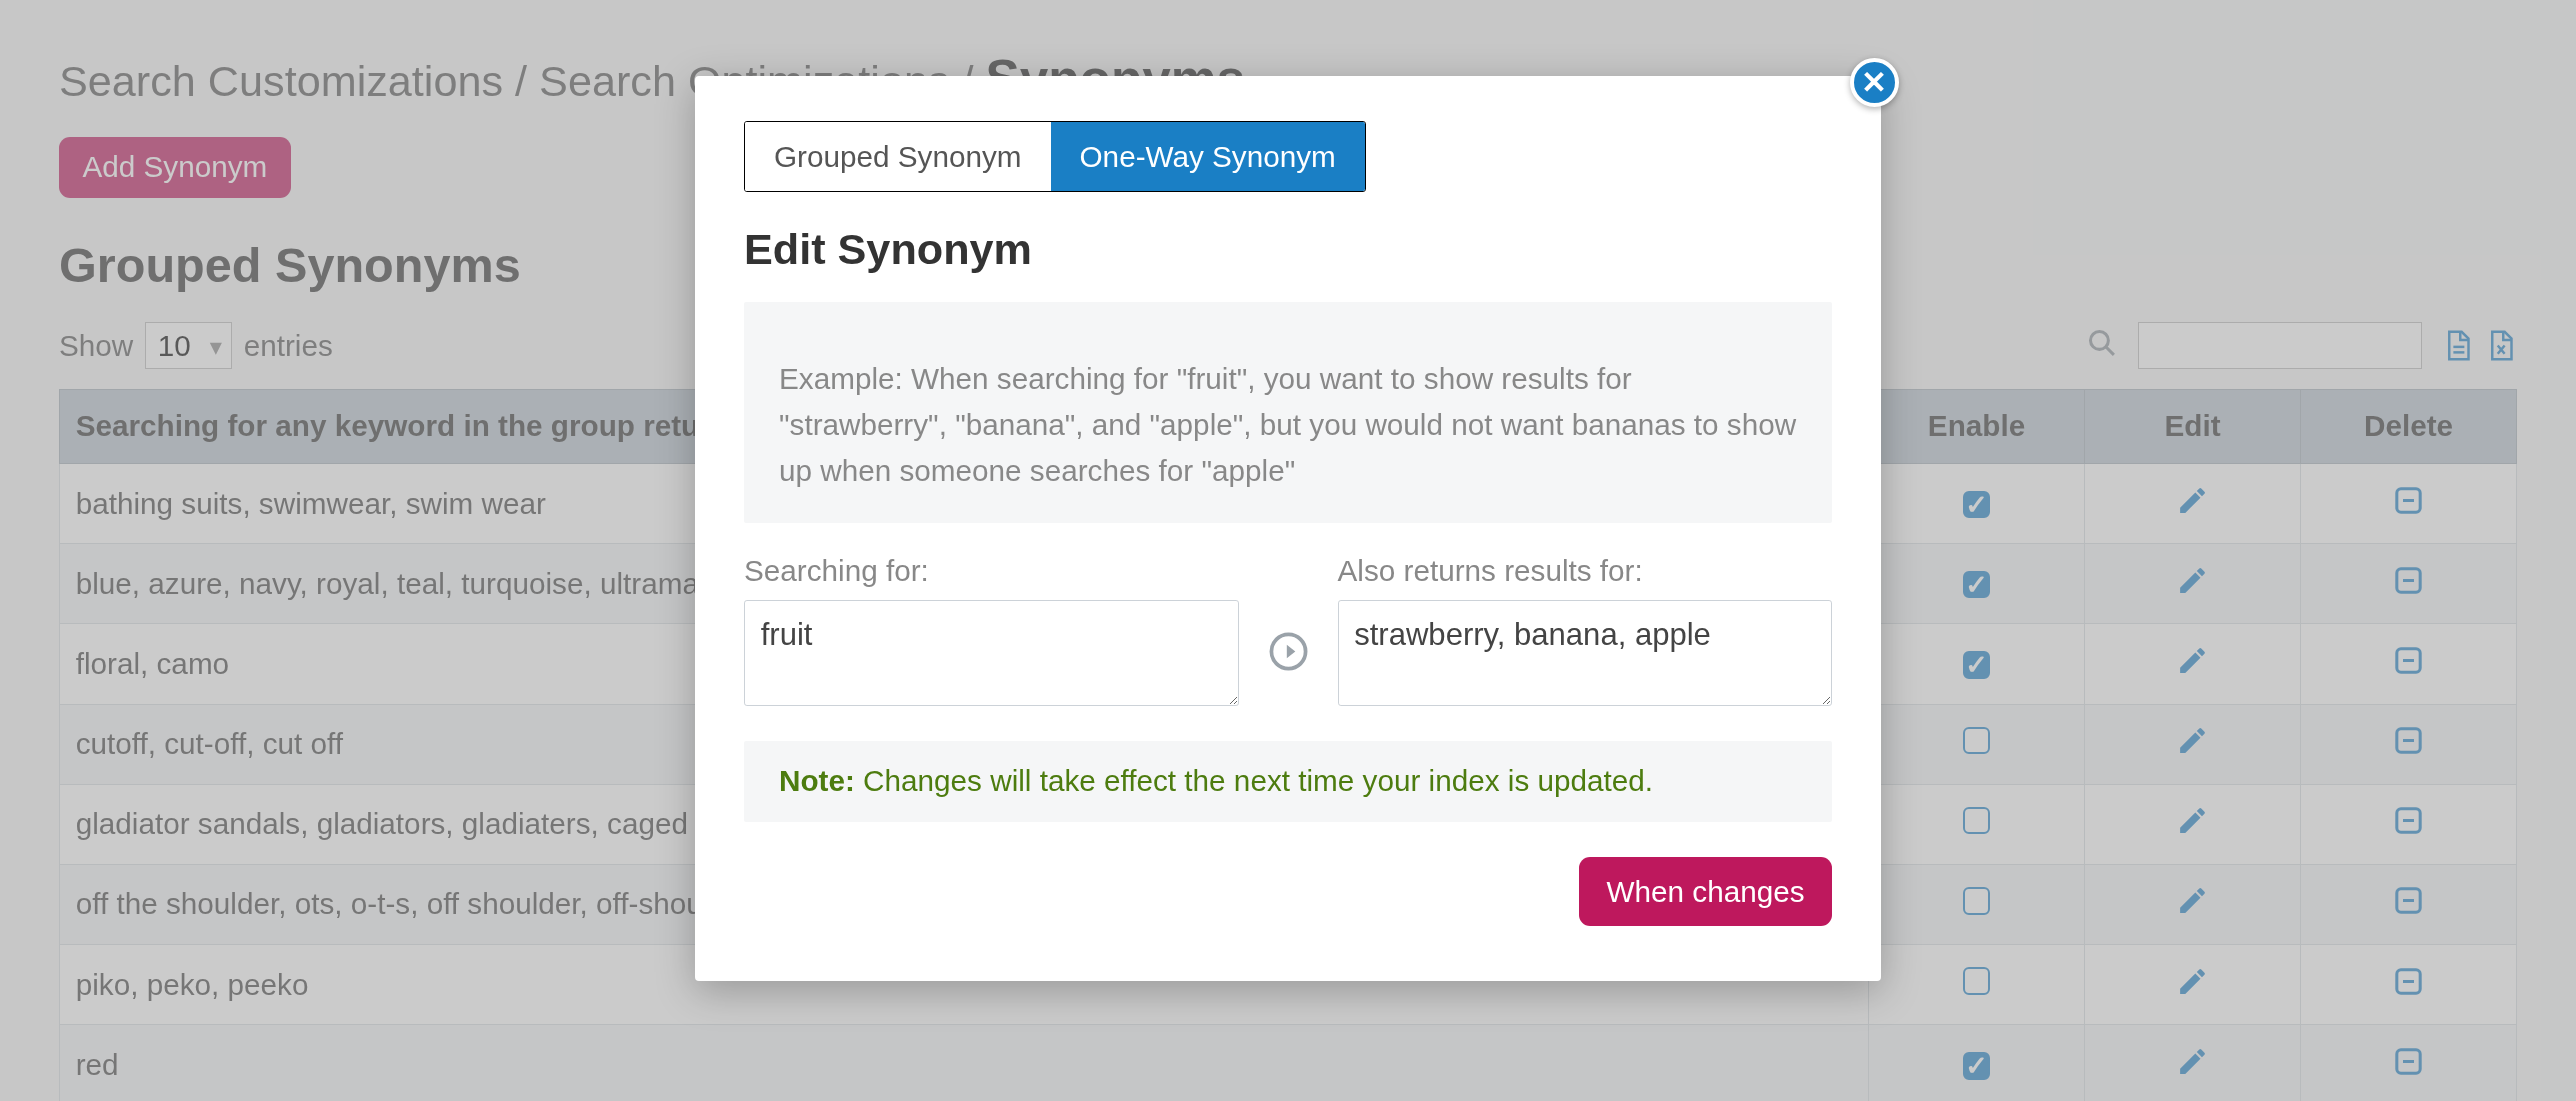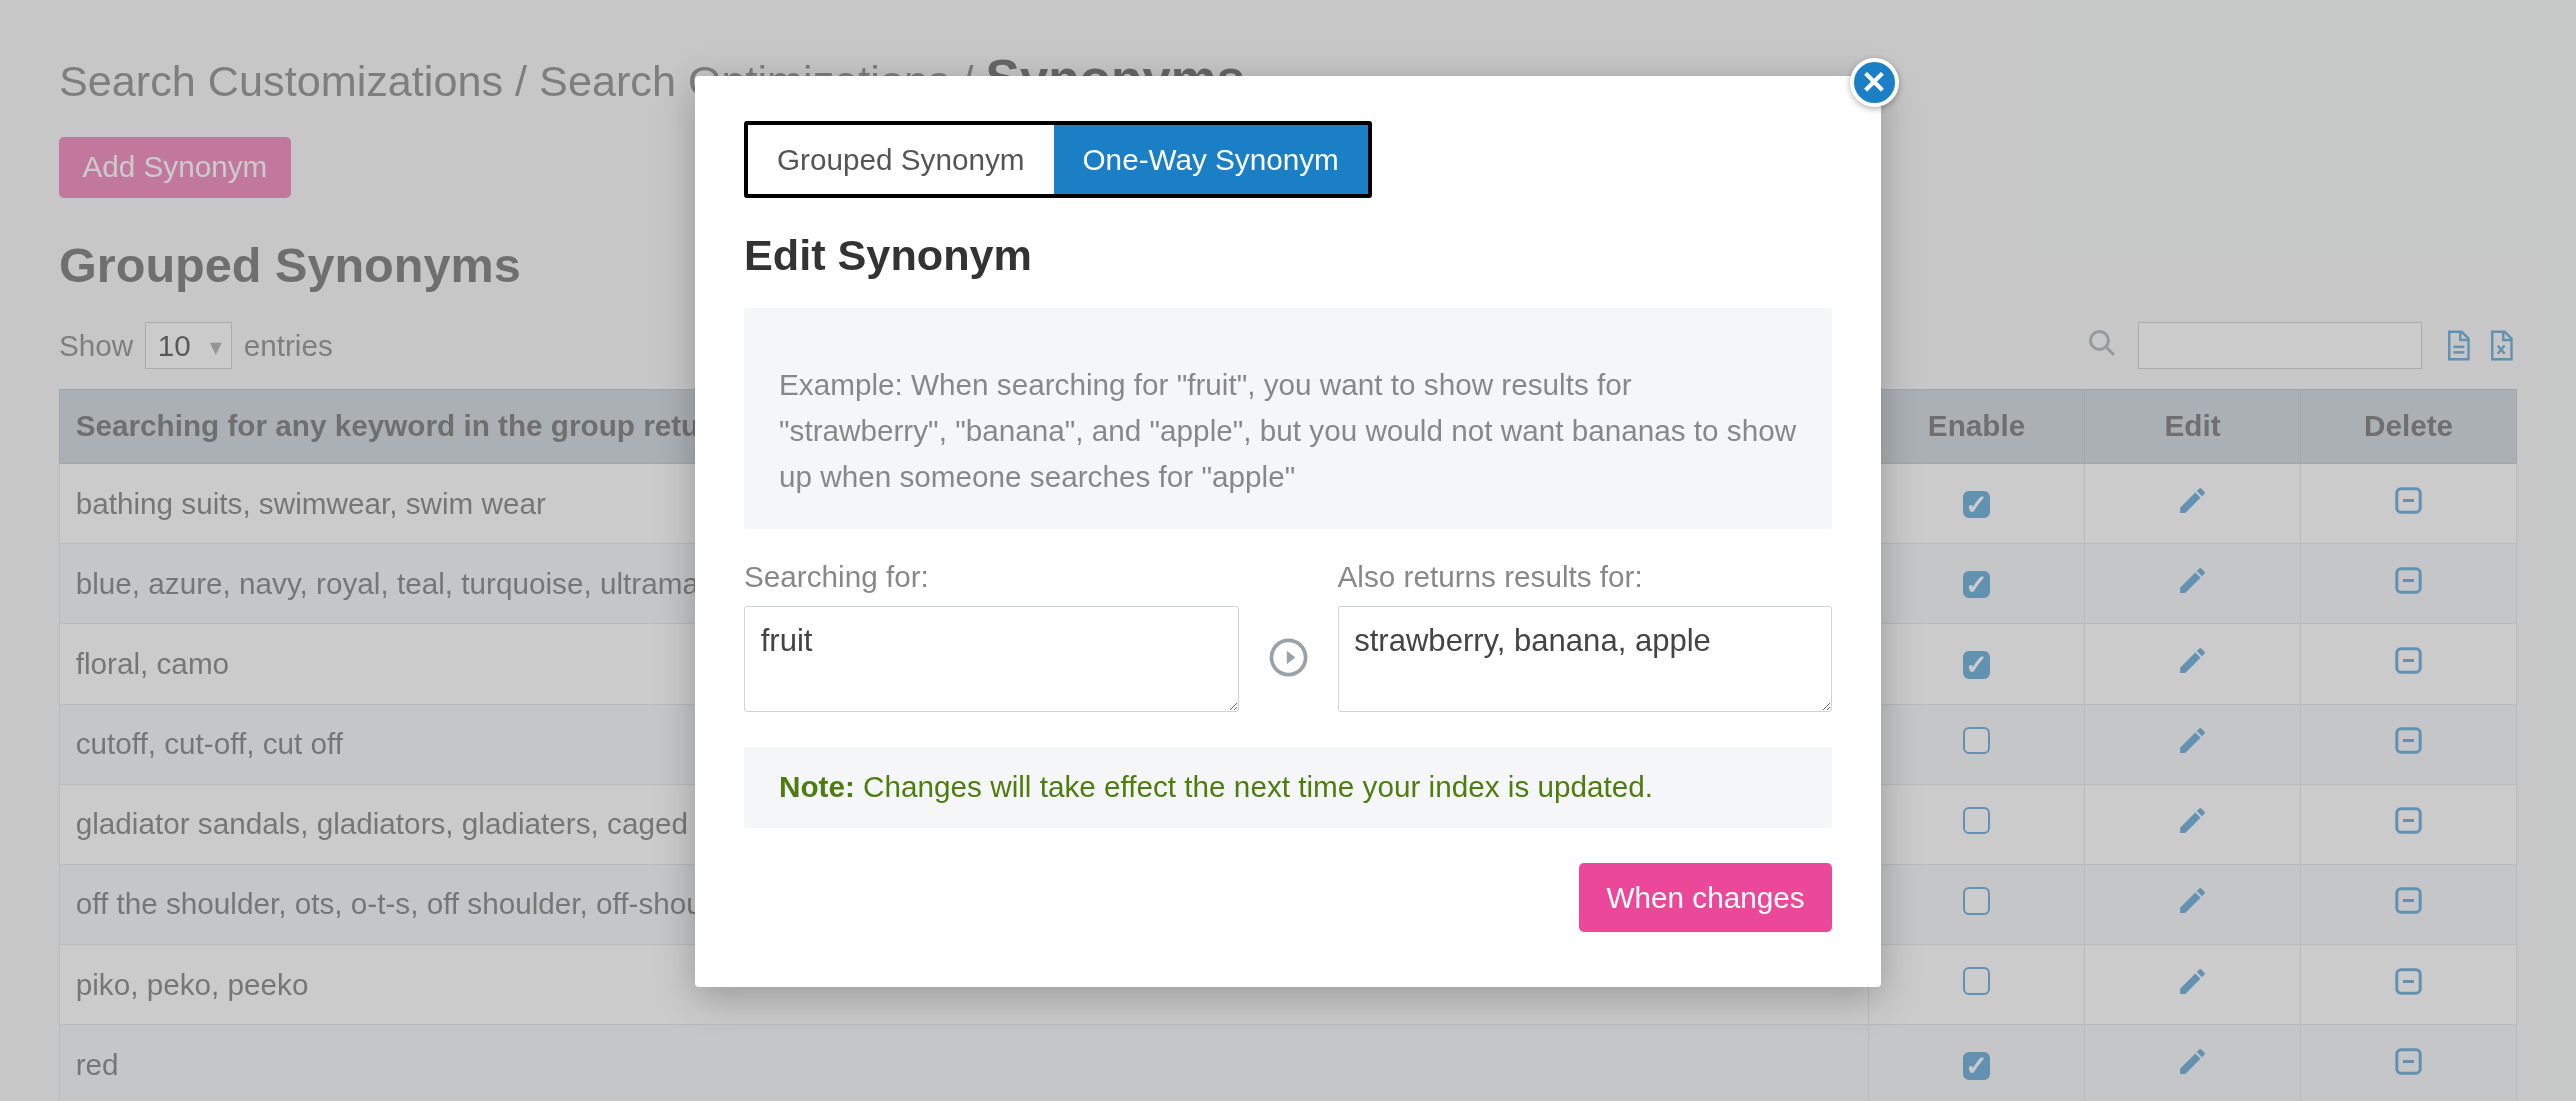--- a/index.html
+++ b/index.html
@@ -28,24 +28,24 @@
     margin: 9.8px 0 29px 0;
   }
   .breadcrumb .current { font-weight: 700; color: #222; font-size: 1.9rem; }
   .btn {
     display: inline-block;
     border: none;
     cursor: pointer;
     font-size: 1.1rem;
   }
   .btn-primary {
-    background: #ec4899;
+    background: #be185d;
     color: #fff;
     padding: 13.7px 23.5px;
-    border-radius: 5px;
+    border-radius: 11px;
   }
   .section-title {
     font-size: 1.8rem;
     font-weight: 700;
     margin: 39px 0 29px 0;
     color: #333;
   }
   .controls-row {
     display: flex;
     align-items: center;
@@ -124,21 +124,21 @@
     width: 49px; height: 49px;
     background: #1a7fc5;
     border: 4.9px solid #fff;
     border-radius: 50%;
     color: #fff;
     display:flex; align-items:center; justify-content:center;
     font-size: 1.15rem; font-weight: 700;
     cursor: pointer;
     box-shadow: 0 2px 5.9px rgba(0,0,0,0.3);
   }
-  .tabs { display:flex; border: 4px solid #000000; width: fit-content; border-radius: 2.9px; overflow:hidden;}
+  .tabs { display:flex; border: 1px solid #000000; width: fit-content; border-radius: 2.9px; overflow:hidden;}
   .tab {
     padding: 17.6px 29px; font-size: 1.1rem; cursor:pointer; background:#fff; color:#555;
   }
   .tab.active { background:#1a7fc5; color:#fff; }
   .modal h2 { font-size: 1.6rem; font-weight:700; margin: 33px 0 27.4px 0; color:#333;}
   .info-box {
     background:#f5f6f7; padding: 29px 35px; font-size: 1.1rem; color:#555; line-height:1.55;
     border-radius:2px;
   }
   .info-box .example { color:#888; margin-top: 25.5px; }

